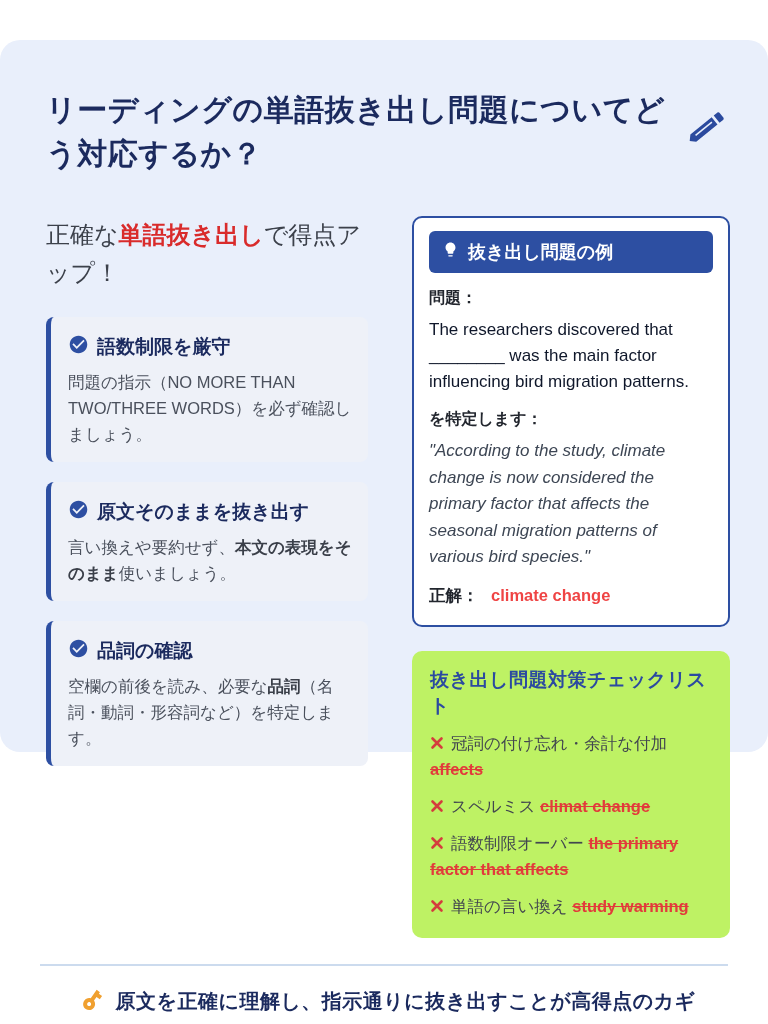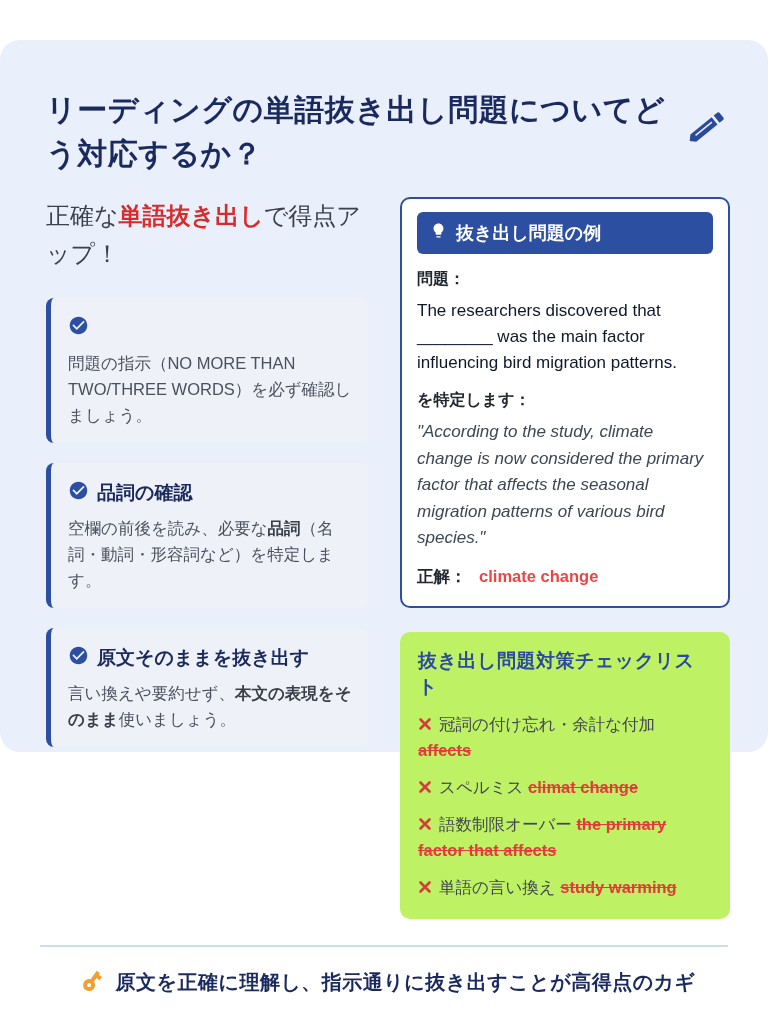--- a/index.html
+++ b/index.html
@@ -9,21 +9,21 @@
   .card { position:absolute; top:40px; left:0; right:0; height:712px;
     background:#e9effb; border-radius:20px; padding:48px 38px 0 46px; }
 
   
   .title-row { display:flex; align-items:flex-start; }
   .page-title { width:632px; font-size:30px; font-weight:bold; color:#1b2a5e;
     line-height:1.45; letter-spacing:0.5px; }
   .pencil-wrap { margin-left:8px; margin-top:18px; }
 
   
-  .columns { display:flex; gap:32px; margin-top:22px; }
+  .columns { display:flex; gap:44px; margin-top:41px; }
   .col-left { width:322px; flex:none; }
   .col-right { flex:1;border-radius:13px; }
 
   .lead { font-size:24px; color:#3c414b; line-height:1.6; margin-bottom:24px; }
   .lead .hl { color:#d92b2b; font-weight:bold; }
 
   .tip-box { background:#eef1f8; border-left:5px solid #2d4fa2; border-radius:8px;
     padding:17px 14px 15px 17px; margin-bottom:20px; }
   .tip-title { display:flex; align-items:center; gap:8px; font-size:19px;
     font-weight:bold; color:#1b2a5e; }
@@ -76,49 +76,50 @@
           <span>正確な</span><span class="hl">単語抜き出し</span><span>で得点アップ！</span>
         </div>
 
         <div class="tip-box">
           <div class="tip-title">
             <span>
               <svg width="21" height="21" viewBox="0 0 24 24">
                   <path fill="#2d4fa2" d="M12 2C6.48 2 2 6.48 2 12s4.48 10 10 10 10-4.48 10-10S17.52 2 12 2zm-2 15-5-5 1.41-1.41L10 14.17l7.59-7.59L19 8l-9 9z"></path>
                 </svg>
             </span>
+            <span>語数制限を厳守</span>
           </div>
           <div class="tip-body">問題の指示（NO MORE THAN TWO/THREE WORDS）を必ず確認しましょう。</div>
+        </div>
+
+        <div class="tip-box">
+          <div class="tip-title">
+            <span>
+              <svg width="21" height="21" viewBox="0 0 24 24">
+                  <path fill="#2d4fa2" d="M12 2C6.48 2 2 6.48 2 12s4.48 10 10 10 10-4.48 10-10S17.52 2 12 2zm-2 15-5-5 1.41-1.41L10 14.17l7.59-7.59L19 8l-9 9z"></path>
+                </svg>
+            </span>
+            <span>原文そのままを抜き出す</span>
+          </div>
+          <div class="tip-body">
+            <span>言い換えや要約せず、</span><b>本文の表現をそのまま</b><span>使いましょう。</span>
+          </div>
         </div>
 
         <div class="tip-box">
           <div class="tip-title">
             <span>
               <svg width="21" height="21" viewBox="0 0 24 24">
                   <path fill="#2d4fa2" d="M12 2C6.48 2 2 6.48 2 12s4.48 10 10 10 10-4.48 10-10S17.52 2 12 2zm-2 15-5-5 1.41-1.41L10 14.17l7.59-7.59L19 8l-9 9z"></path>
                 </svg>
             </span>
             <span>品詞の確認</span>
           </div>
           <div class="tip-body">
             <span>空欄の前後を読み、必要な</span><b>品詞</b><span>（名詞・動詞・形容詞など）を特定します。</span>
-          </div>
-        </div>
-
-        <div class="tip-box">
-          <div class="tip-title">
-            <span>
-              <svg width="21" height="21" viewBox="0 0 24 24">
-                  <path fill="#2d4fa2" d="M12 2C6.48 2 2 6.48 2 12s4.48 10 10 10 10-4.48 10-10S17.52 2 12 2zm-2 15-5-5 1.41-1.41L10 14.17l7.59-7.59L19 8l-9 9z"></path>
-                </svg>
-            </span>
-            <span>原文そのままを抜き出す</span>
-          </div>
-          <div class="tip-body">
-            <span>言い換えや要約せず、</span><b>本文の表現をそのまま</b><span>使いましょう。</span>
           </div>
         </div>
       </div>
 
       <div class="col-right">
 
         <div class="example-box">
           <div class="example-header">
             <span>
               <svg width="17" height="17" viewBox="0 0 24 24">

